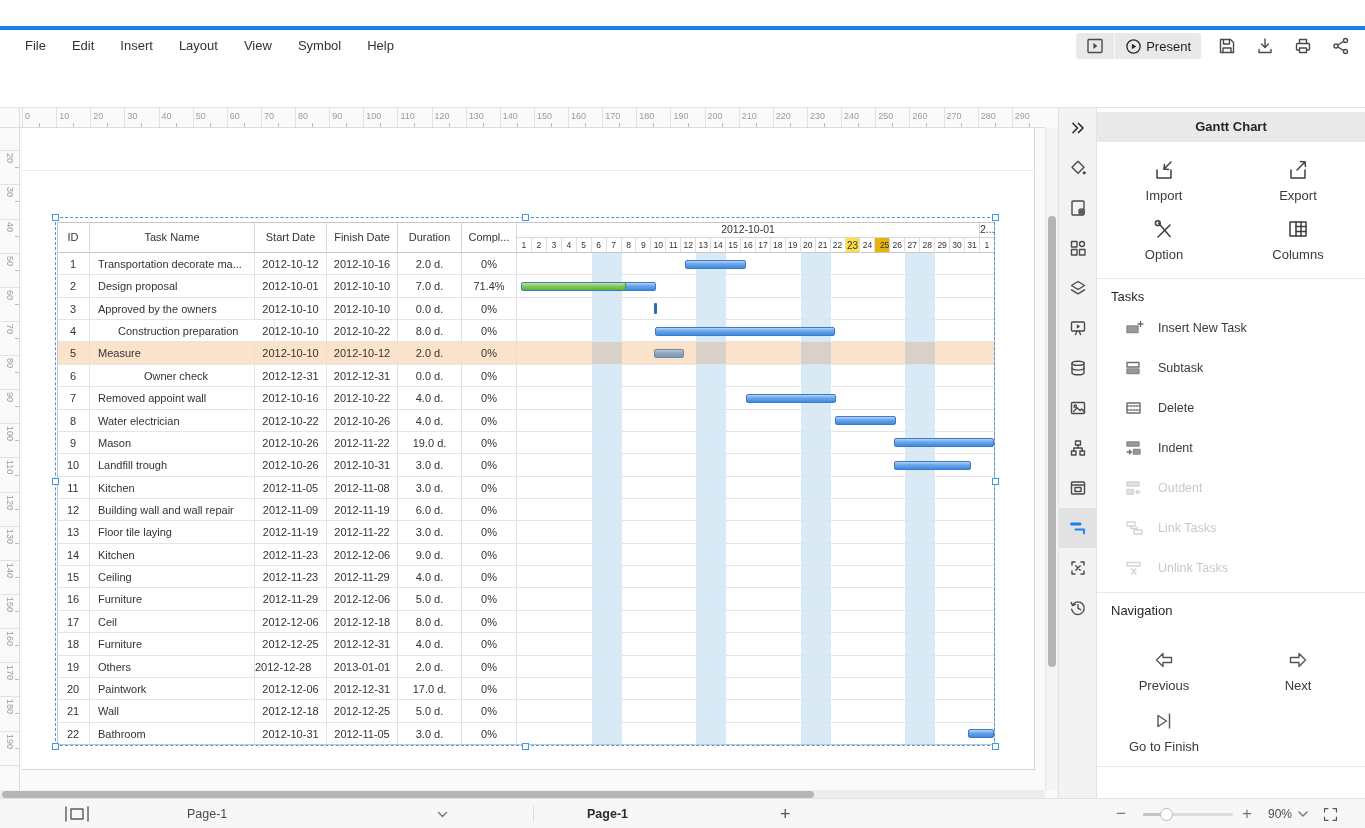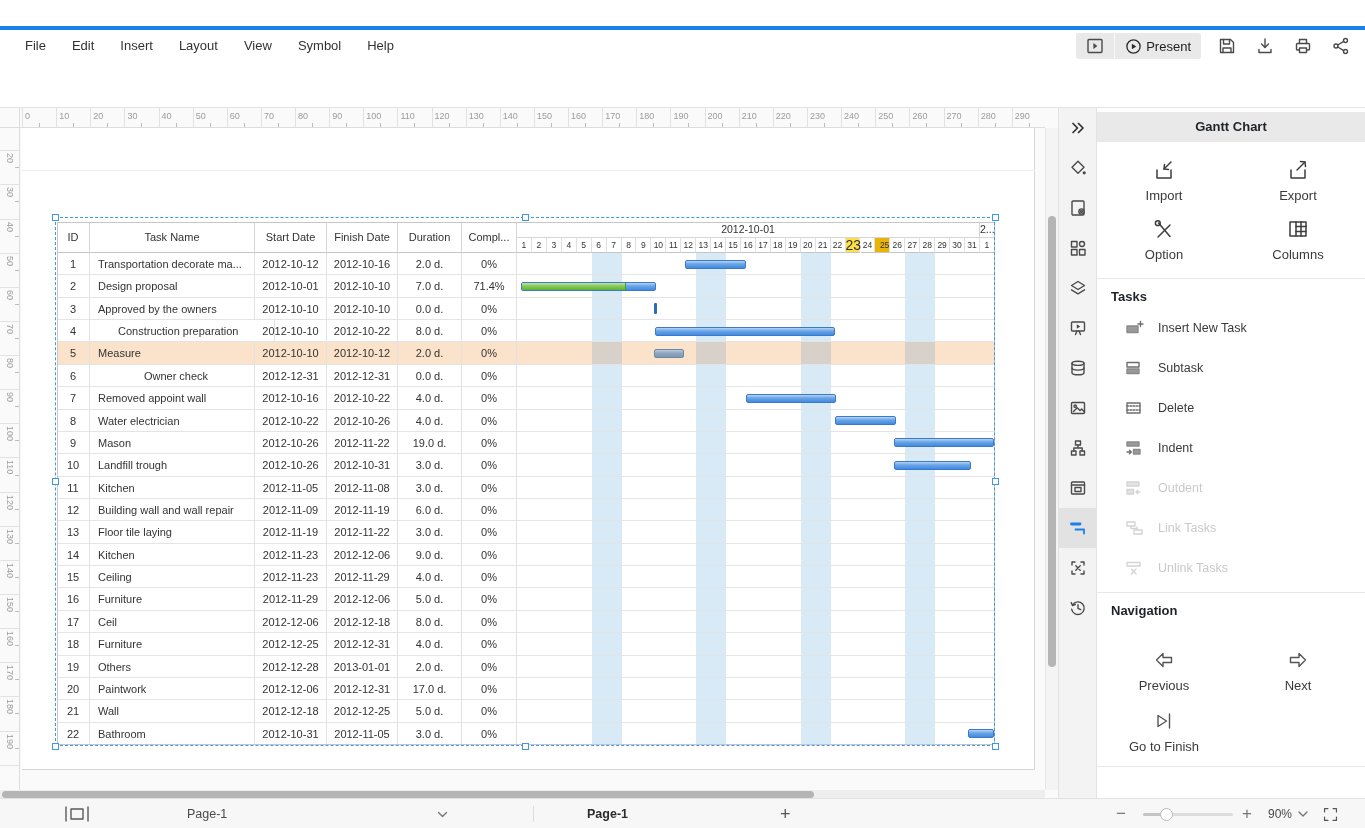--- a/index.html
+++ b/index.html
@@ -52,21 +52,21 @@
   .strip-icon{width:38px;height:40px;display:flex;align-items:center;justify-content:center}
   .strip-icon.active{background:#e2e2e2}
   .strip-icon.active .ic{stroke:#1a7fe8}
 
   
   .panel{position:absolute;left:1096px;top:0;width:269px;height:690px;background:#fff;border-left:1px solid #e3e3e3}
   .panel-header{margin-top:4px;height:30px;background:#e9e9e9;text-align:center;line-height:30px;font-size:13px;font-weight:bold;color:#1f2329}
   .panel-actions{display:grid;grid-template-columns:1fr 1fr;padding-top:16px;row-gap:14px}
   .panel-action{display:flex;flex-direction:column;align-items:center;gap:6px;font-size:13px;color:#3a3a3a}
   .divider{height:1px;background:#e8e8e8;margin-top:16px}
-  .section-title{padding:10px 0 4px 14px;font-size:13px;font-weight:bold;color:#1f2329}
+  .section-title{padding:10px 0 4px 14px;font-size:13px;font-weight:normal;color:#1f2329}
   .task-item{display:flex;align-items:center;gap:14px;height:40px;padding-left:28px;font-size:12.5px;color:#3a3a3a}
   .task-item.dis{color:#c9c9c9}
   .task-item .ic{stroke:#6e6e6e}
   .task-item.dis .ic{stroke:#d4d4d4}
   .nav-grid{display:grid;grid-template-columns:1fr 1fr;padding-top:26px;row-gap:16px}
   .nav-item{display:flex;flex-direction:column;align-items:center;gap:6px;font-size:13px;color:#3a3a3a}
   .nav-item .ic{stroke:#555}
 
   
   .statusbar{position:absolute;left:0;top:798px;width:1365px;height:30px;background:#f7f7f7;border-top:1px solid #e2e2e2;font-size:12.5px;color:#4a4a4a}
@@ -478,21 +478,21 @@
           <div style="position: absolute; left: 676.22px; top: 110px; width: 14.935px; height: 15px; border-right: 1px solid rgb(224, 224, 224); border-bottom: 1px solid rgb(198, 198, 198); font-size: 8.5px; line-height: 15px; text-align: center; color: rgb(51, 51, 51); background: rgb(255, 255, 255);">13</div>
           <div style="position: absolute; left: 691.155px; top: 110px; width: 14.935px; height: 15px; border-right: 1px solid rgb(224, 224, 224); border-bottom: 1px solid rgb(198, 198, 198); font-size: 8.5px; line-height: 15px; text-align: center; color: rgb(51, 51, 51); background: rgb(255, 255, 255);">14</div>
           <div style="position: absolute; left: 706.09px; top: 110px; width: 14.935px; height: 15px; border-right: 1px solid rgb(224, 224, 224); border-bottom: 1px solid rgb(198, 198, 198); font-size: 8.5px; line-height: 15px; text-align: center; color: rgb(51, 51, 51); background: rgb(255, 255, 255);">15</div>
           <div style="position: absolute; left: 721.025px; top: 110px; width: 14.935px; height: 15px; border-right: 1px solid rgb(224, 224, 224); border-bottom: 1px solid rgb(198, 198, 198); font-size: 8.5px; line-height: 15px; text-align: center; color: rgb(51, 51, 51); background: rgb(255, 255, 255);">16</div>
           <div style="position: absolute; left: 735.96px; top: 110px; width: 14.935px; height: 15px; border-right: 1px solid rgb(224, 224, 224); border-bottom: 1px solid rgb(198, 198, 198); font-size: 8.5px; line-height: 15px; text-align: center; color: rgb(51, 51, 51); background: rgb(255, 255, 255);">17</div>
           <div style="position: absolute; left: 750.895px; top: 110px; width: 14.935px; height: 15px; border-right: 1px solid rgb(224, 224, 224); border-bottom: 1px solid rgb(198, 198, 198); font-size: 8.5px; line-height: 15px; text-align: center; color: rgb(51, 51, 51); background: rgb(255, 255, 255);">18</div>
           <div style="position: absolute; left: 765.83px; top: 110px; width: 14.935px; height: 15px; border-right: 1px solid rgb(224, 224, 224); border-bottom: 1px solid rgb(198, 198, 198); font-size: 8.5px; line-height: 15px; text-align: center; color: rgb(51, 51, 51); background: rgb(255, 255, 255);">19</div>
           <div style="position: absolute; left: 780.765px; top: 110px; width: 14.935px; height: 15px; border-right: 1px solid rgb(224, 224, 224); border-bottom: 1px solid rgb(198, 198, 198); font-size: 8.5px; line-height: 15px; text-align: center; color: rgb(51, 51, 51); background: rgb(255, 255, 255);">20</div>
           <div style="position: absolute; left: 795.7px; top: 110px; width: 14.935px; height: 15px; border-right: 1px solid rgb(224, 224, 224); border-bottom: 1px solid rgb(198, 198, 198); font-size: 8.5px; line-height: 15px; text-align: center; color: rgb(51, 51, 51); background: rgb(255, 255, 255);">21</div>
           <div style="position: absolute; left: 810.635px; top: 110px; width: 14.935px; height: 15px; border-right: 1px solid rgb(224, 224, 224); border-bottom: 1px solid rgb(198, 198, 198); font-size: 8.5px; line-height: 15px; text-align: center; color: rgb(51, 51, 51); background: rgb(255, 255, 255);">22</div>
-          <div style="position: absolute; left: 825.57px; top: 110px; width: 14.935px; height: 15px; border-right: 1px solid rgb(224, 224, 224); border-bottom: 1px solid rgb(198, 198, 198); font-size: 14px; line-height: 15px; text-align: center; color: rgb(51, 51, 51); background: #fde047;">23</div>
+          <div style="position: absolute; left: 825.57px; top: 110px; width: 14.935px; height: 15px; border-right: 1px solid rgb(224, 224, 224); border-bottom: 1px solid rgb(198, 198, 198); font-size: 10px; line-height: 15px; text-align: center; color: rgb(51, 51, 51); background: #fde047;">23</div>
           <div style="position: absolute; left: 840.505px; top: 110px; width: 14.935px; height: 15px; border-right: 1px solid rgb(224, 224, 224); border-bottom: 1px solid rgb(198, 198, 198); font-size: 8.5px; line-height: 15px; text-align: center; color: rgb(51, 51, 51); background: rgb(255, 255, 255);">24</div>
           <div style="position: absolute; left: 855.44px; top: 110px; width: 14.935px; height: 15px; border-right: 1px solid rgb(224, 224, 224); border-bottom: 1px solid rgb(198, 198, 198); font-size: 8.5px; line-height: 15px; text-align: right; color: rgb(51, 51, 51); background: #eab308;">25</div>
           <div style="position: absolute; left: 870.375px; top: 110px; width: 14.935px; height: 15px; border-right: 1px solid rgb(224, 224, 224); border-bottom: 1px solid rgb(198, 198, 198); font-size: 8.5px; line-height: 15px; text-align: center; color: rgb(51, 51, 51); background: rgb(255, 255, 255);">26</div>
           <div style="position: absolute; left: 885.31px; top: 110px; width: 14.935px; height: 15px; border-right: 1px solid rgb(224, 224, 224); border-bottom: 1px solid rgb(198, 198, 198); font-size: 8.5px; line-height: 15px; text-align: center; color: rgb(51, 51, 51); background: rgb(255, 255, 255);">27</div>
           <div style="position: absolute; left: 900.245px; top: 110px; width: 14.935px; height: 15px; border-right: 1px solid rgb(224, 224, 224); border-bottom: 1px solid rgb(198, 198, 198); font-size: 8.5px; line-height: 15px; text-align: center; color: rgb(51, 51, 51); background: rgb(255, 255, 255);">28</div>
           <div style="position: absolute; left: 915.18px; top: 110px; width: 14.935px; height: 15px; border-right: 1px solid rgb(224, 224, 224); border-bottom: 1px solid rgb(198, 198, 198); font-size: 8.5px; line-height: 15px; text-align: center; color: rgb(51, 51, 51); background: rgb(255, 255, 255);">29</div>
           <div style="position: absolute; left: 930.115px; top: 110px; width: 14.935px; height: 15px; border-right: 1px solid rgb(224, 224, 224); border-bottom: 1px solid rgb(198, 198, 198); font-size: 8.5px; line-height: 15px; text-align: center; color: rgb(51, 51, 51); background: rgb(255, 255, 255);">30</div>
           <div style="position: absolute; left: 945.05px; top: 110px; width: 14.935px; height: 15px; border-right: 1px solid rgb(224, 224, 224); border-bottom: 1px solid rgb(198, 198, 198); font-size: 8.5px; line-height: 15px; text-align: center; color: rgb(51, 51, 51); background: rgb(255, 255, 255);">31</div>
           <div style="position: absolute; left: 959.985px; top: 110px; width: 14.935px; height: 15px; border-right: 1px solid rgb(224, 224, 224); border-bottom: 1px solid rgb(198, 198, 198); font-size: 8.5px; line-height: 15px; text-align: center; color: rgb(51, 51, 51); background: rgb(255, 255, 255);">1</div>
           <div style="position: absolute; left: 37px; top: 94px; width: 33px; height: 31px; line-height: 30px; text-align: center; font-size: 11px; color: rgb(51, 51, 51); border-right: 1px solid rgb(214, 214, 214); border-bottom: 1px solid rgb(198, 198, 198); overflow: hidden; white-space: nowrap; background: rgb(255, 255, 255);">ID</div>
@@ -638,21 +638,21 @@
           <div style="position: absolute; left: 37px; top: 482.818px; width: 938px; height: 22.3636px; border-bottom: 1px solid rgb(228, 228, 228); pointer-events: none;"></div>
           <div style="position: absolute; left: 37px; top: 505.181px; width: 33px; height: 22.3636px; line-height: 22.3636px; font-size: 11px; color: rgb(51, 51, 51); border-right: 1px solid rgb(226, 226, 226); overflow: hidden; white-space: nowrap; text-align: center;">18</div>
           <div style="position: absolute; left: 70px; top: 505.181px; width: 165px; height: 22.3636px; line-height: 22.3636px; font-size: 11px; color: rgb(51, 51, 51); border-right: 1px solid rgb(226, 226, 226); overflow: hidden; white-space: nowrap; text-align: left; padding-left: 8px;">Furniture</div>
           <div style="position: absolute; left: 235px; top: 505.181px; width: 72px; height: 22.3636px; line-height: 22.3636px; font-size: 11px; color: rgb(51, 51, 51); border-right: 1px solid rgb(226, 226, 226); overflow: hidden; white-space: nowrap; text-align: center;">2012-12-25</div>
           <div style="position: absolute; left: 307px; top: 505.181px; width: 71px; height: 22.3636px; line-height: 22.3636px; font-size: 11px; color: rgb(51, 51, 51); border-right: 1px solid rgb(226, 226, 226); overflow: hidden; white-space: nowrap; text-align: center;">2012-12-31</div>
           <div style="position: absolute; left: 378px; top: 505.181px; width: 64px; height: 22.3636px; line-height: 22.3636px; font-size: 11px; color: rgb(51, 51, 51); border-right: 1px solid rgb(226, 226, 226); overflow: hidden; white-space: nowrap; text-align: center;">4.0 d.</div>
           <div style="position: absolute; left: 442px; top: 505.181px; width: 55px; height: 22.3636px; line-height: 22.3636px; font-size: 11px; color: rgb(51, 51, 51); border-right: 1px solid rgb(226, 226, 226); overflow: hidden; white-space: nowrap; text-align: center;">0%</div>
           <div style="position: absolute; left: 37px; top: 505.181px; width: 938px; height: 22.3636px; border-bottom: 1px solid rgb(228, 228, 228); pointer-events: none;"></div>
           <div style="position: absolute; left: 37px; top: 527.545px; width: 33px; height: 22.3636px; line-height: 22.3636px; font-size: 11px; color: rgb(51, 51, 51); border-right: 1px solid rgb(226, 226, 226); overflow: hidden; white-space: nowrap; text-align: center;">19</div>
           <div style="position: absolute; left: 70px; top: 527.545px; width: 165px; height: 22.3636px; line-height: 22.3636px; font-size: 11px; color: rgb(51, 51, 51); border-right: 1px solid rgb(226, 226, 226); overflow: hidden; white-space: nowrap; text-align: left; padding-left: 8px;">Others</div>
-          <div style="position: absolute; left: 235px; top: 527.545px; width: 72px; height: 22.3636px; line-height: 22.3636px; font-size: 11px; color: rgb(51, 51, 51); border-right: 1px solid rgb(226, 226, 226); overflow: hidden; white-space: nowrap; text-align: center;">2012-12-28</div>
+          <div style="position: absolute; left: 235px; top: 527.545px; width: 72px; height: 22.3636px; line-height: 22.3636px; font-size: 11px; color: rgb(51, 51, 51); border-right: 1px solid rgb(226, 226, 226); overflow: hidden; white-space: nowrap; ">2012-12-28</div>
           <div style="position: absolute; left: 307px; top: 527.545px; width: 71px; height: 22.3636px; line-height: 22.3636px; font-size: 11px; color: rgb(51, 51, 51); border-right: 1px solid rgb(226, 226, 226); overflow: hidden; white-space: nowrap; text-align: center;">2013-01-01</div>
           <div style="position: absolute; left: 378px; top: 527.545px; width: 64px; height: 22.3636px; line-height: 22.3636px; font-size: 11px; color: rgb(51, 51, 51); border-right: 1px solid rgb(226, 226, 226); overflow: hidden; white-space: nowrap; text-align: center;">2.0 d.</div>
           <div style="position: absolute; left: 442px; top: 527.545px; width: 55px; height: 22.3636px; line-height: 22.3636px; font-size: 11px; color: rgb(51, 51, 51); border-right: 1px solid rgb(226, 226, 226); overflow: hidden; white-space: nowrap; text-align: center;">0%</div>
           <div style="position: absolute; left: 37px; top: 527.545px; width: 938px; height: 22.3636px; border-bottom: 1px solid rgb(228, 228, 228); pointer-events: none;"></div>
           <div style="position: absolute; left: 37px; top: 549.908px; width: 33px; height: 22.3636px; line-height: 22.3636px; font-size: 11px; color: rgb(51, 51, 51); border-right: 1px solid rgb(226, 226, 226); overflow: hidden; white-space: nowrap; text-align: center;">20</div>
           <div style="position: absolute; left: 70px; top: 549.908px; width: 165px; height: 22.3636px; line-height: 22.3636px; font-size: 11px; color: rgb(51, 51, 51); border-right: 1px solid rgb(226, 226, 226); overflow: hidden; white-space: nowrap; text-align: left; padding-left: 8px;">Paintwork</div>
           <div style="position: absolute; left: 235px; top: 549.908px; width: 72px; height: 22.3636px; line-height: 22.3636px; font-size: 11px; color: rgb(51, 51, 51); border-right: 1px solid rgb(226, 226, 226); overflow: hidden; white-space: nowrap; text-align: center;">2012-12-06</div>
           <div style="position: absolute; left: 307px; top: 549.908px; width: 71px; height: 22.3636px; line-height: 22.3636px; font-size: 11px; color: rgb(51, 51, 51); border-right: 1px solid rgb(226, 226, 226); overflow: hidden; white-space: nowrap; text-align: center;">2012-12-31</div>
           <div style="position: absolute; left: 378px; top: 549.908px; width: 64px; height: 22.3636px; line-height: 22.3636px; font-size: 11px; color: rgb(51, 51, 51); border-right: 1px solid rgb(226, 226, 226); overflow: hidden; white-space: nowrap; text-align: center;">17.0 d.</div>
           <div style="position: absolute; left: 442px; top: 549.908px; width: 55px; height: 22.3636px; line-height: 22.3636px; font-size: 11px; color: rgb(51, 51, 51); border-right: 1px solid rgb(226, 226, 226); overflow: hidden; white-space: nowrap; text-align: center;">0%</div>

